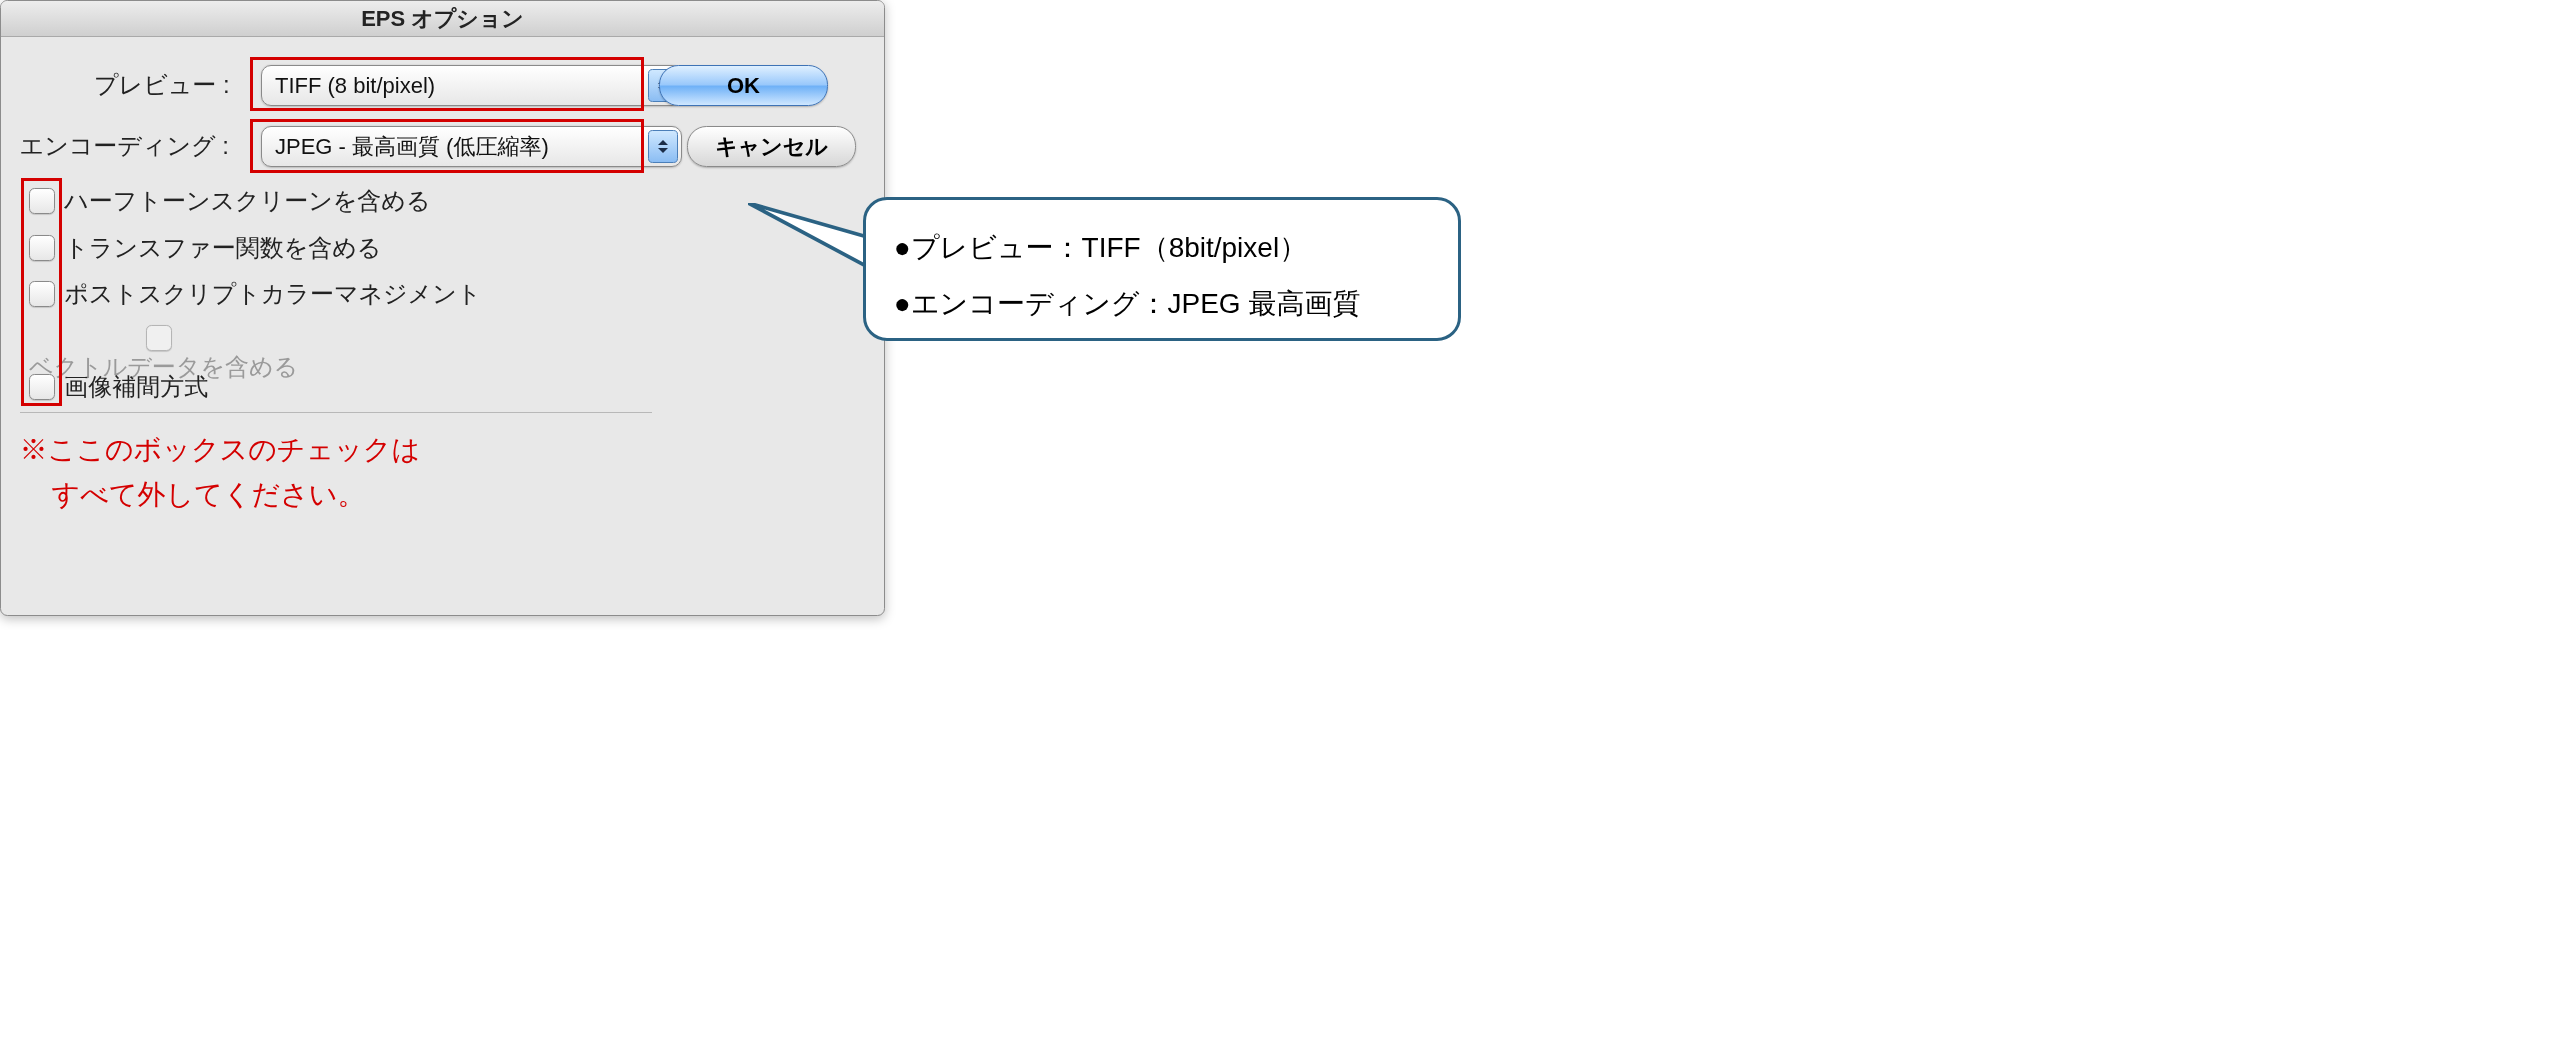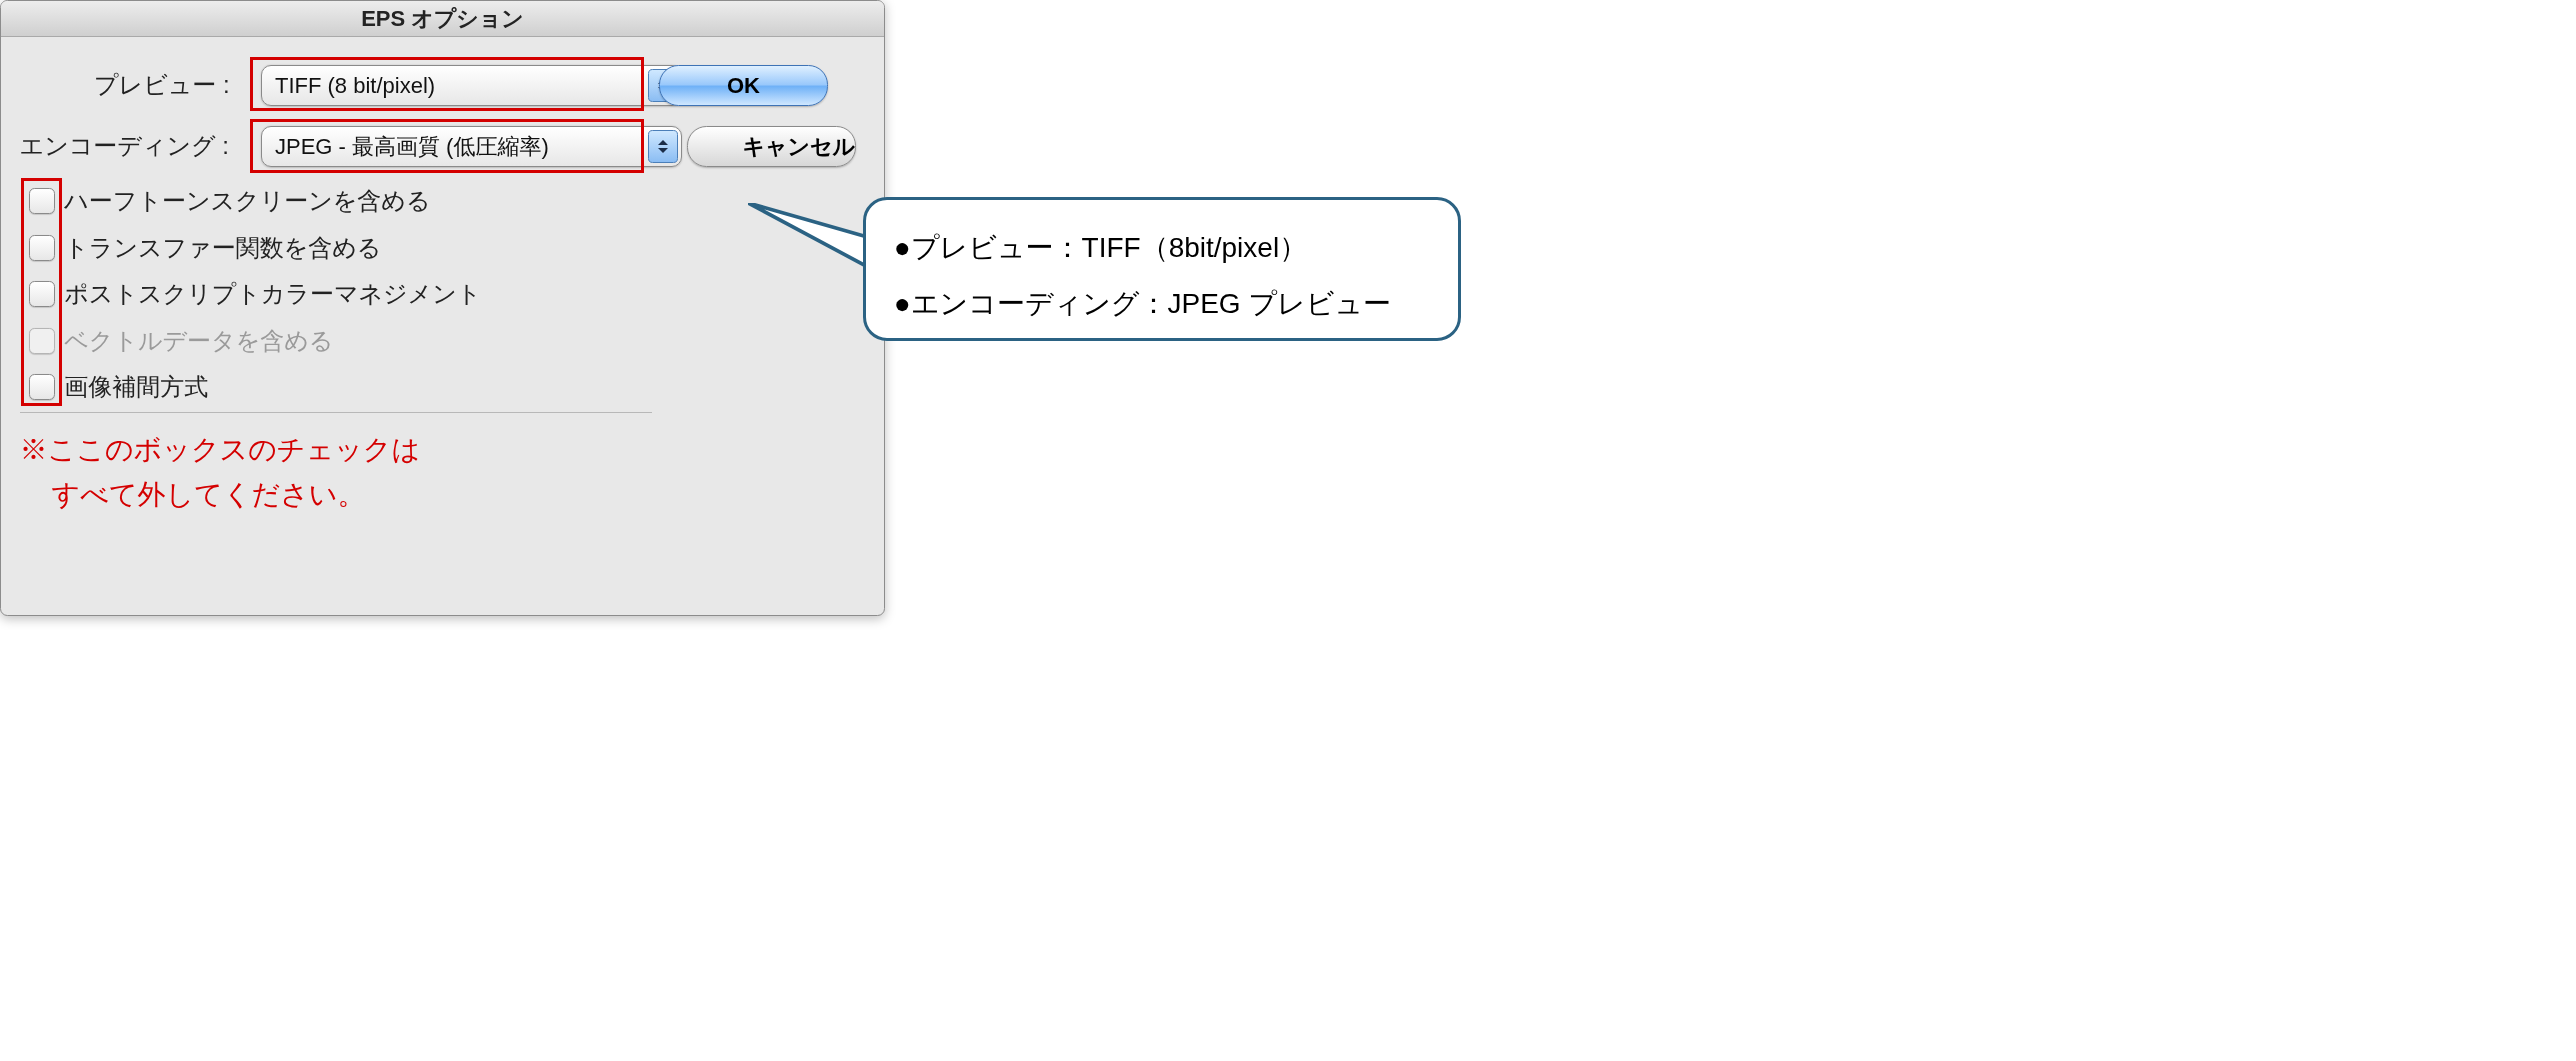--- a/index.html
+++ b/index.html
@@ -61,21 +61,20 @@
     box-shadow:0 0.9px 1.9px rgba(0,0,0,.25);
     cursor:default;
   }
   .btn-primary{
     background:linear-gradient(#dff0ff 0%,#99c8fb 48%,#6fb1f7 52%,#cfe7ff 100%);
     border:0.9px solid #3e73b6;
   }
   .btn-default{
     background:linear-gradient(#ffffff,#d7d7d7);
     border:0.9px solid #8a8a8a;
-    justify-content:flex-end;
   }
 
   .checkbox-row{position:absolute;display:flex;align-items:center;font-size:24px;color:#222;}
   .checkbox-row.disabled{color:#9a9a9a;}
   .chk{
     width:24px;height:24px;border:0.9px solid #8a8a8a;border-radius:5.6px;
     background:linear-gradient(#ffffff,#e7e7e7);
     box-shadow:0 0.9px 0.9px rgba(0,0,0,.15);
     margin-right:9.3px;
   }
@@ -140,21 +139,21 @@
         <span>ハーフトーンスクリーンを含める</span>
       </div>
       <div class="checkbox-row" style="left:28px;top:195px;">
         <div class="chk"></div>
         <span>トランスファー関数を含める</span>
       </div>
       <div class="checkbox-row" style="left:28px;top:241px;">
         <div class="chk"></div>
         <span>ポストスクリプトカラーマネジメント</span>
       </div>
-      <div class="checkbox-row disabled" style="left:28px;top:288px;">
+      <div class="checkbox-row disabled" style="left:28px;top:288px;flex-direction:column;">
         <div class="chk disabled"></div>
         <span>ベクトルデータを含める</span>
       </div>
       <div class="checkbox-row" style="left:28px;top:334px;">
         <div class="chk"></div>
         <span>画像補間方式</span>
       </div>
 
       <div class="hi-red" style="left:20.4px;top:141px;width:41px;height:228px;"></div>
 
@@ -168,17 +167,17 @@
     </div>
   </div>
 
   <svg class="callout-tail" width="158" height="111" viewBox="0 0 170 120">
     <polygon points="0,0 140,40 140,75" fill="#ffffff" stroke="#2b6283" stroke-width="4" stroke-linejoin="round"></polygon>
     <rect x="134" y="38" width="20" height="40" fill="#ffffff"></rect>
   </svg>
 
   <div class="callout">
     <div class="callout-text">●プレビュー：TIFF（8bit/pixel）</div>
-    <div class="callout-text">●エンコーディング：JPEG プレビュー</div>
+    <div class="callout-text">●エンコーディング：JPEG 最高画質</div>
   </div>
 
 </div>
 
 
 </body></html>

